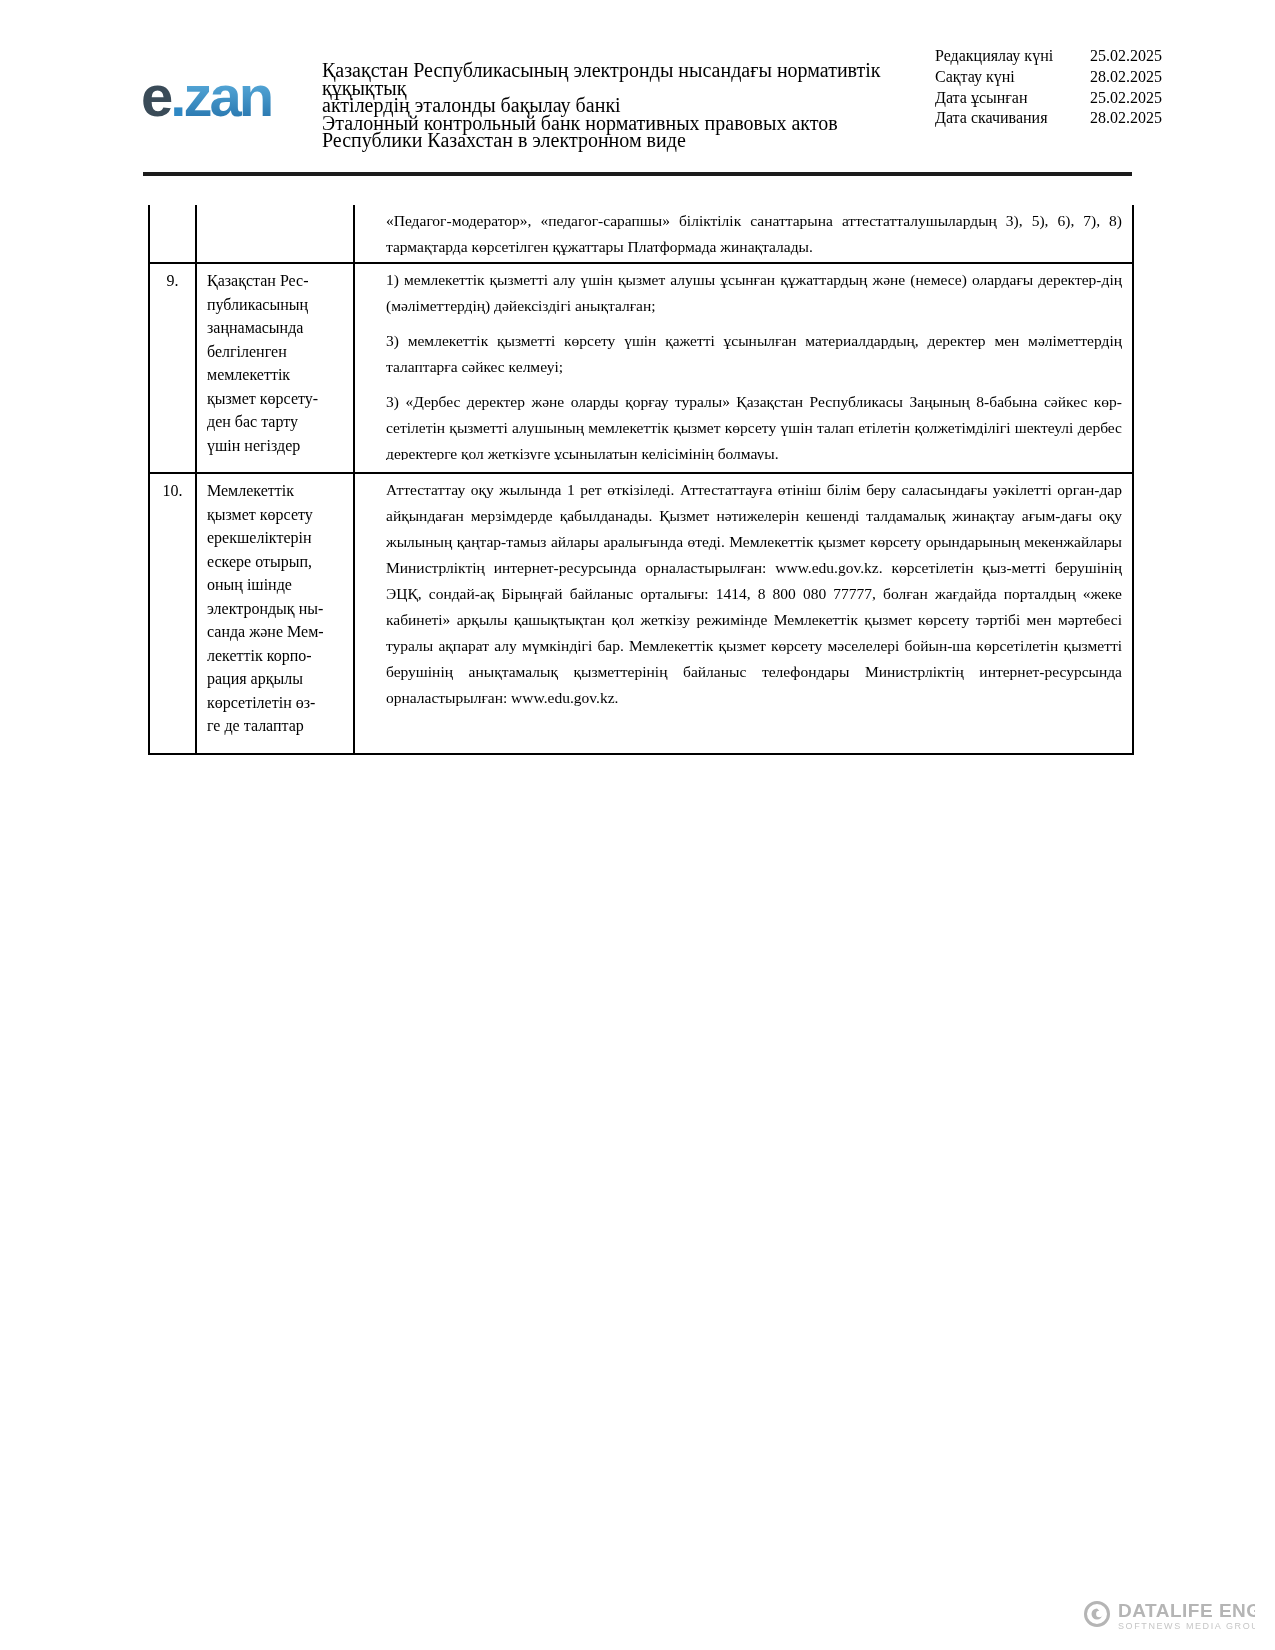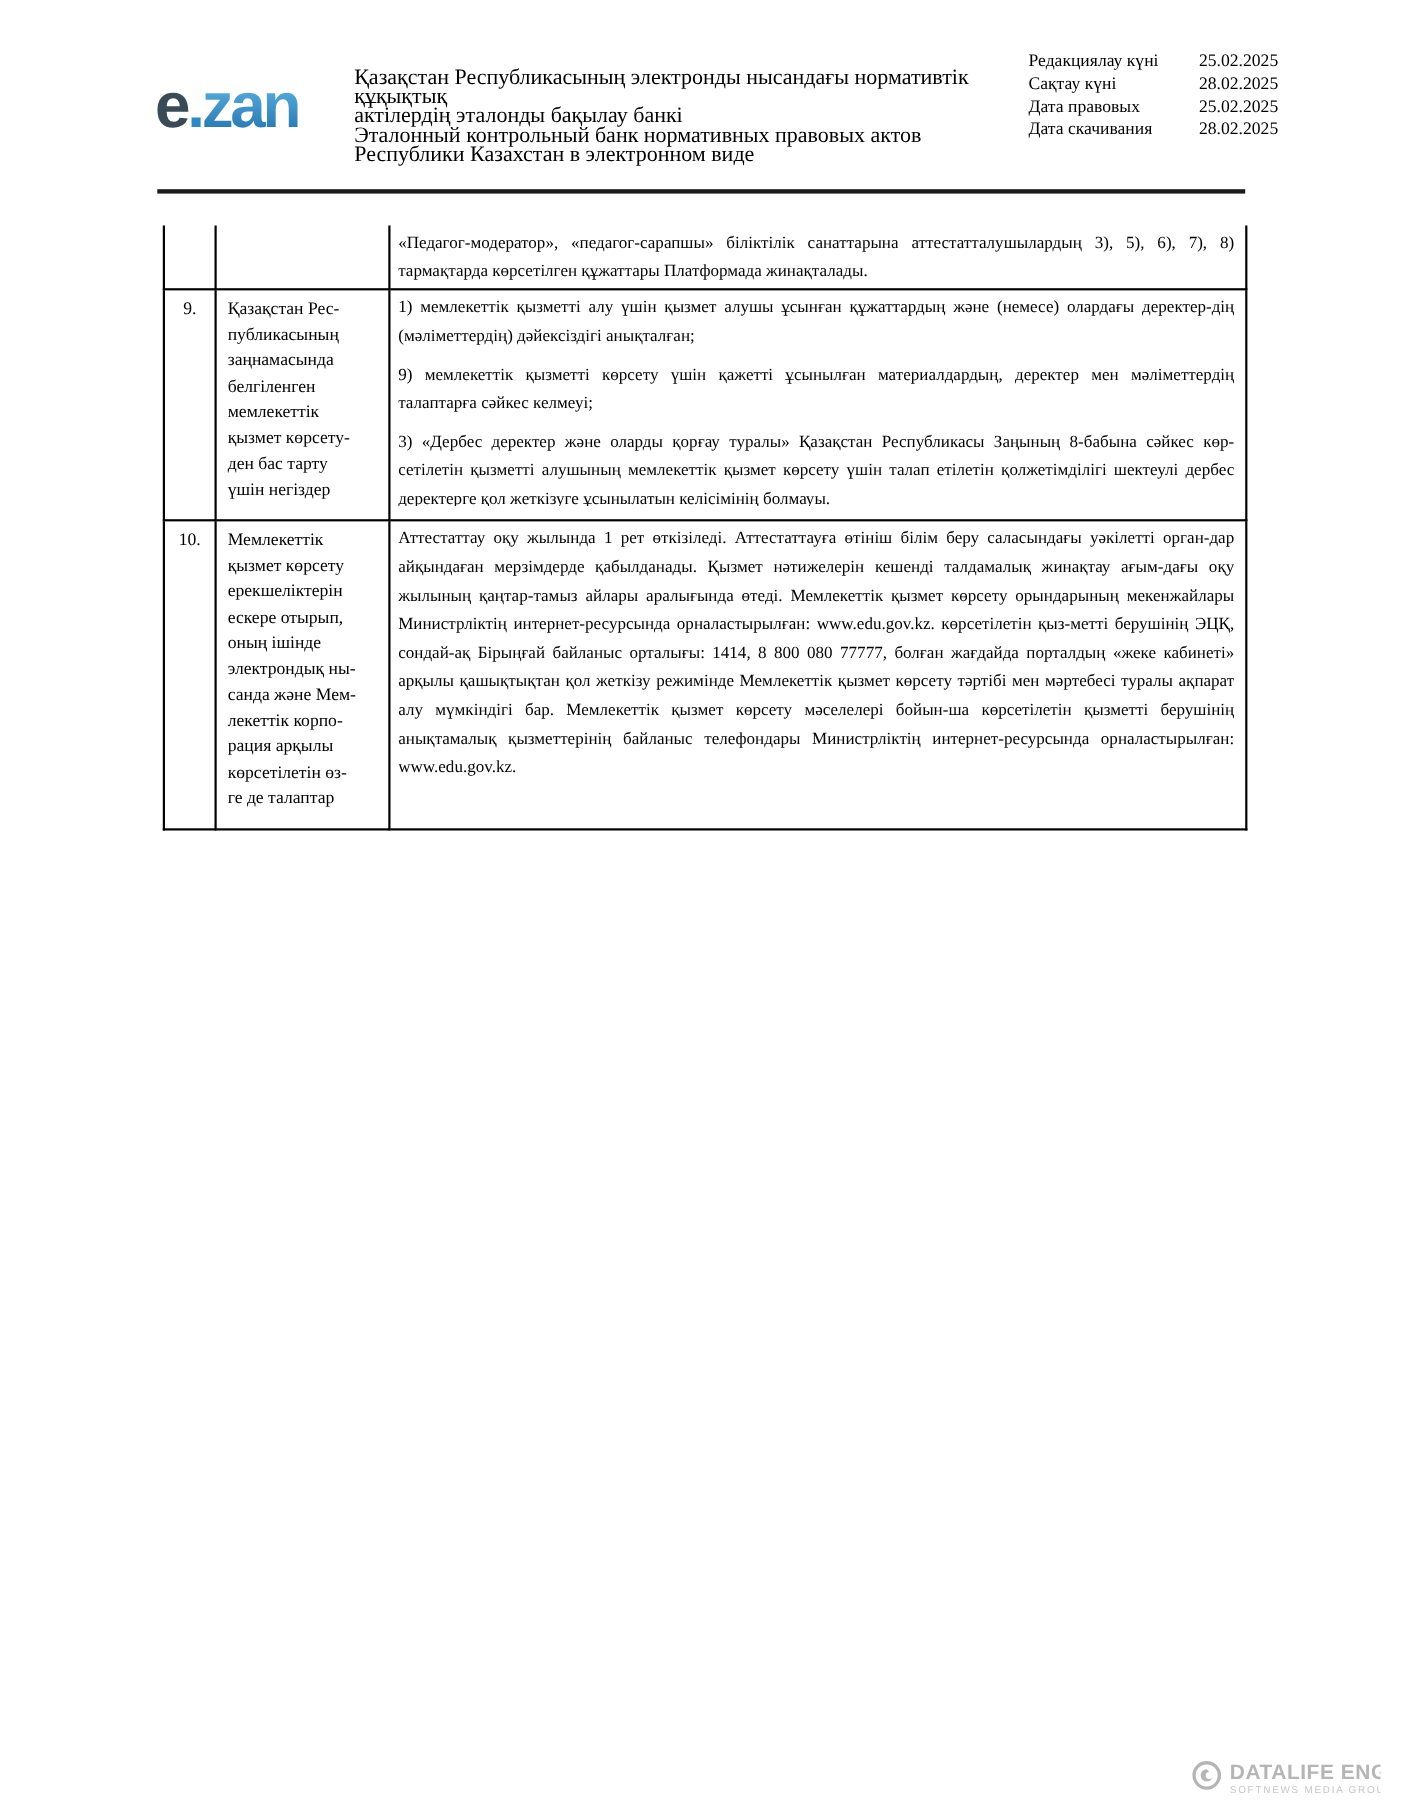--- a/index.html
+++ b/index.html
@@ -92,21 +92,21 @@
     font-size: 16px;
     line-height: 23.5px;
     white-space: pre-line;
   }
   td.cell-text {
     padding: 0 10px 4px 7px;
     font-size: 15.5px;
     line-height: 26px;
     text-align: justify;
   }
-  td.cell-text .cellwrap { overflow: hidden; }
+  td.cell-text .cellwrap { overflow: hidden; margin-left: 24px; }
   .h-rowA .cellwrap { height: 53px; }
   .h-row9 .cellwrap { height: 196px; }
   .h-row10 .cellwrap { height: 259px; }
   td.cell-text p { margin: 9px 0 0 0; }
   td.cell-text p:first-child { margin-top: 3px; }
 
   tr.r-rowA td { height: 55px; }
   tr.r-row9 td { height: 200px; }
   tr.r-row10 td { height: 263px; }
 
@@ -155,21 +155,21 @@
   <div class="dates-block">
     <div class="date-row">
       <span class="date-label">Редакциялау күні</span>
       <span class="date-value">25.02.2025</span>
     </div>
     <div class="date-row">
       <span class="date-label">Сақтау күні</span>
       <span class="date-value">28.02.2025</span>
     </div>
     <div class="date-row">
-      <span class="date-label">Дата правовых</span>
+      <span class="date-label">Дата ұсынған</span>
       <span class="date-value">25.02.2025</span>
     </div>
     <div class="date-row">
       <span class="date-label">Дата скачивания</span>
       <span class="date-value">28.02.2025</span>
     </div>
   </div>
 
   <div class="header-rule"></div>
 
@@ -195,21 +195,21 @@
 публикасының
 заңнамасында
 белгіленген
 мемлекеттік
 қызмет көрсету-
 ден бас тарту
 үшін негіздер</td>
       <td class="cell-text h-row9">
         <div class="cellwrap">
           <p>1) мемлекеттік қызметті алу үшін қызмет алушы ұсынған құжаттардың және (немесе) олардағы деректер-дің (мәліметтердің) дәйексіздігі анықталған;</p>
-          <p>9) мемлекеттік қызметті көрсету үшін қажетті ұсынылған материалдардың, деректер мен мәліметтердің талаптарға сәйкес келмеуі;</p>
+          <p>3) мемлекеттік қызметті көрсету үшін қажетті ұсынылған материалдардың, деректер мен мәліметтердің талаптарға сәйкес келмеуі;</p>
           <p>3) «Дербес деректер және оларды қорғау туралы» Қазақстан Республикасы Заңының 8-бабына сәйкес көр-сетілетін қызметті алушының мемлекеттік қызмет көрсету үшін талап етілетін қолжетімділігі шектеулі дербес деректерге қол жеткізуге ұсынылатын келісімінің болмауы.</p>
         </div>
       </td>
     </tr>
     <tr class="r-row10">
       <td class="cell-num">10.</td>
       <td class="cell-title">Мемлекеттік
 қызмет көрсету
 ерекшеліктерін
 ескере отырып,

